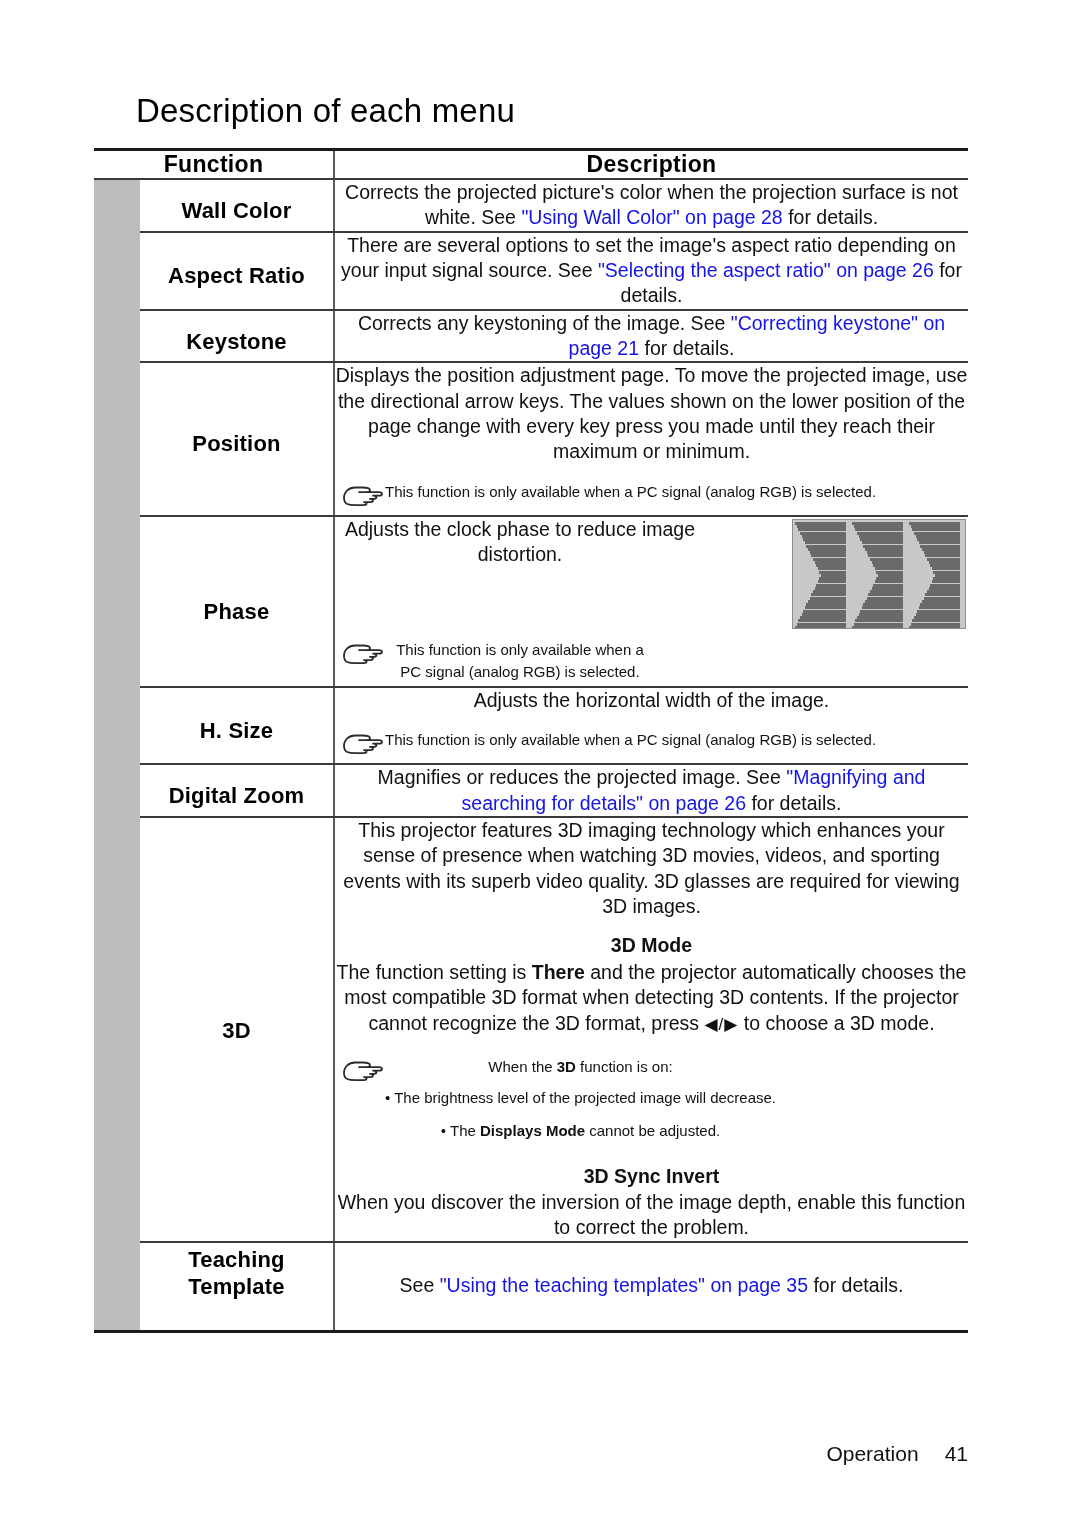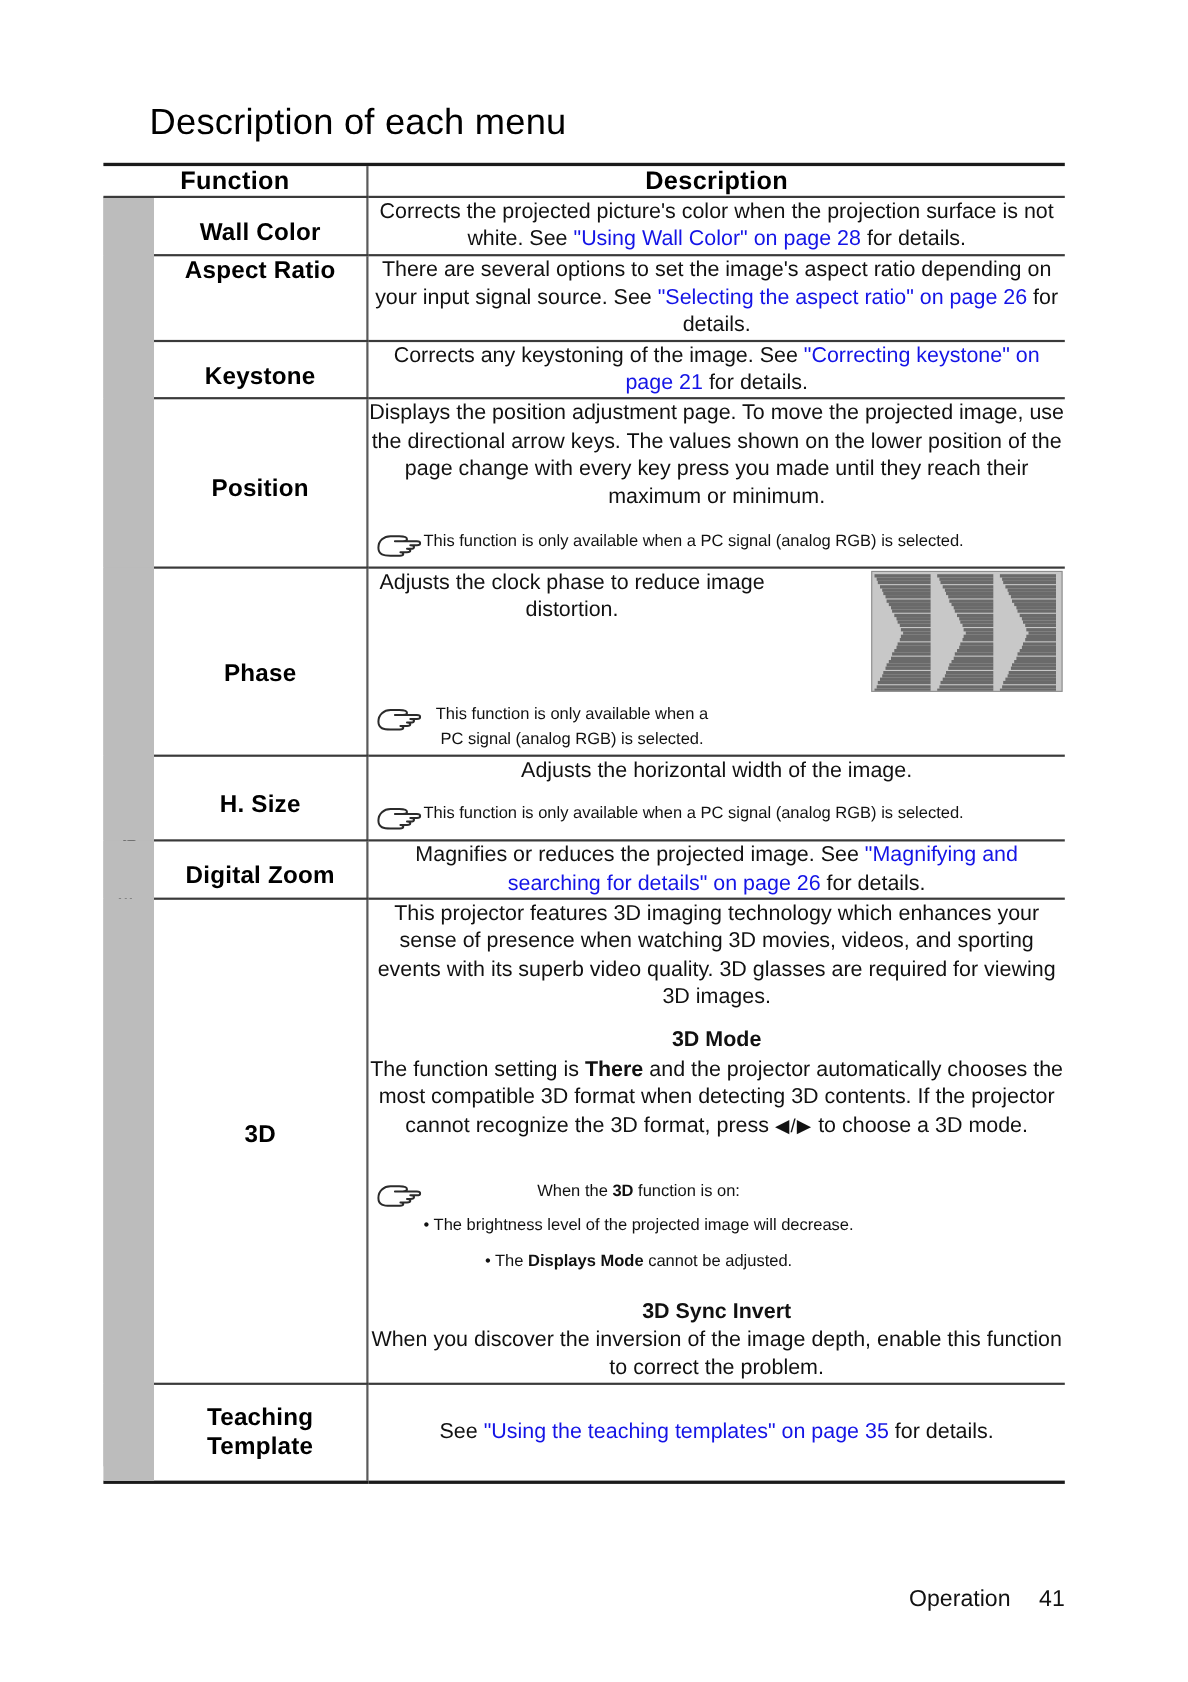--- a/index.html
+++ b/index.html
@@ -221,21 +221,21 @@
       <tr>
         <td class="band-cell"></td>
         <td class="func-cell" style="padding-top:18px;">Wall Color</td>
         <td class="desc-cell">
           <span>Corrects the projected picture's color when the projection surface is not white. See </span><span class="ref">"Using Wall Color" on page 28</span><span> for details.</span>
         </td>
       </tr>
 
       <tr>
         <td class="band-cell"></td>
-        <td class="func-cell" style="">Aspect Ratio</td>
+        <td class="func-cell" style="padding-top:30px;">Aspect Ratio</td>
         <td class="desc-cell">
           <span>There are several options to set the image's aspect ratio depending on your input signal source. See </span><span class="ref">"Selecting the aspect ratio" on page 26</span><span> for details.</span>
         </td>
       </tr>
 
       <tr>
         <td class="band-cell"></td>
         <td class="func-cell" style="padding-top:18px;">Keystone</td>
         <td class="desc-cell">
           <span>Corrects any keystoning of the image. See </span><span class="ref">"Correcting keystone" on page 21</span><span> for details.</span>
@@ -428,21 +428,21 @@
         <td class="band-cell"></td>
         <td class="func-cell" style="padding-top:200px;">3D</td>
         <td class="desc-cell">
           <p class="para">This projector features 3D imaging technology which enhances your sense of presence when watching 3D movies, videos, and sporting events with its superb video quality. 3D glasses are required for viewing 3D images.</p>
 
           <div class="sub-head">3D Mode</div>
           <p class="para">
             <span>The function setting is </span><span class="bld">There</span><span> and the projector automatically chooses the most compatible 3D format when detecting 3D contents. If the projector cannot recognize the 3D format, press </span><span class="arrow-keys">◀/▶</span><span> to choose a 3D mode.</span>
           </p>
 
-          <div class="note" style="margin-top:36px;">
+          <div class="note" style="margin-top:20px;">
             <span class="note-hand">
               <svg width="46" height="26" viewBox="0 0 46 26" aria-hidden="true">
                 <path d="M7 13 C7 6.5 12 2.5 18 2.5 L26 2.5 C30 2.5 33 3.6 33 5.2 C33 6.4 31.4 7.1 29.2 7.1 L22 7.1
                          C25 7.1 42 7.1 42 7.1 C44 7.1 45 7.9 45 8.9 C45 9.9 44 10.6 42 10.6 L36 10.6
                          C38.4 10.6 39.4 11.3 39.4 12.2 C39.4 13.2 38.4 13.9 36 13.9 L33 13.9
                          C35 13.9 36 14.6 36 15.5 C36 16.4 35 17.1 33 17.1 L27 17.1
                          C28.8 17.1 29.6 17.8 29.6 18.6 C29.6 19.5 28.6 20.2 26.6 20.2 L18 20.2
                          C12 20.2 7 19.5 7 13 Z" fill="none" stroke="#2b2b2b" stroke-width="1.8" stroke-linejoin="round"></path>
               </svg>
             </span>
@@ -455,21 +455,21 @@
             </span>
           </div>
 
           <div class="sub-head" style="margin-top:22px;">3D Sync Invert</div>
           <p class="para">When you discover the inversion of the image depth, enable this function to correct the problem.</p>
         </td>
       </tr>
 
       <tr>
         <td class="band-cell last"></td>
-        <td class="func-cell last" style="padding-top:16px;padding-bottom:16px;">
+        <td class="func-cell last" style="padding-top:4px;padding-bottom:16px;">
           <span class="func-inner">Teaching</span>
           <span class="func-inner">Template</span>
         </td>
         <td class="desc-cell last" style="padding-top:30px;padding-bottom:32px;">
           <span>See </span><span class="ref">"Using the teaching templates" on page 35</span><span> for details.</span>
         </td>
       </tr>
     </tbody>
       </table>
   </div>

